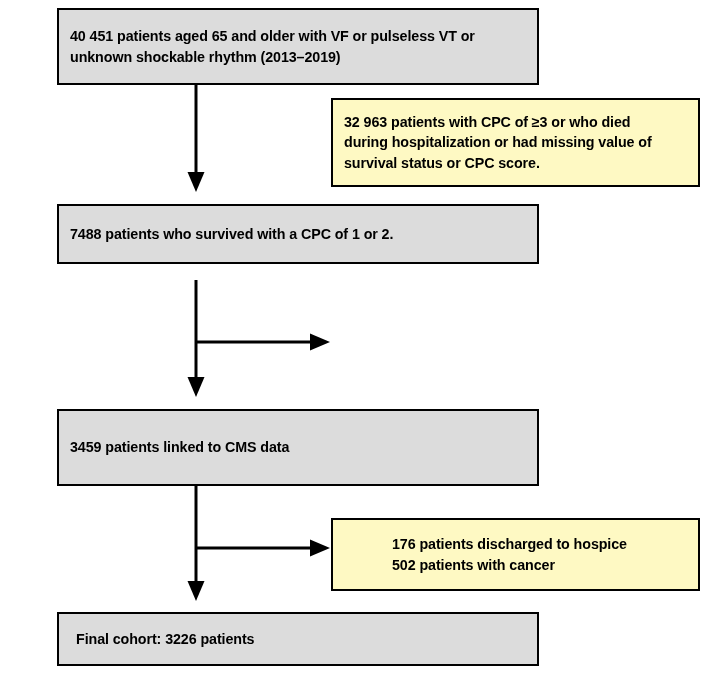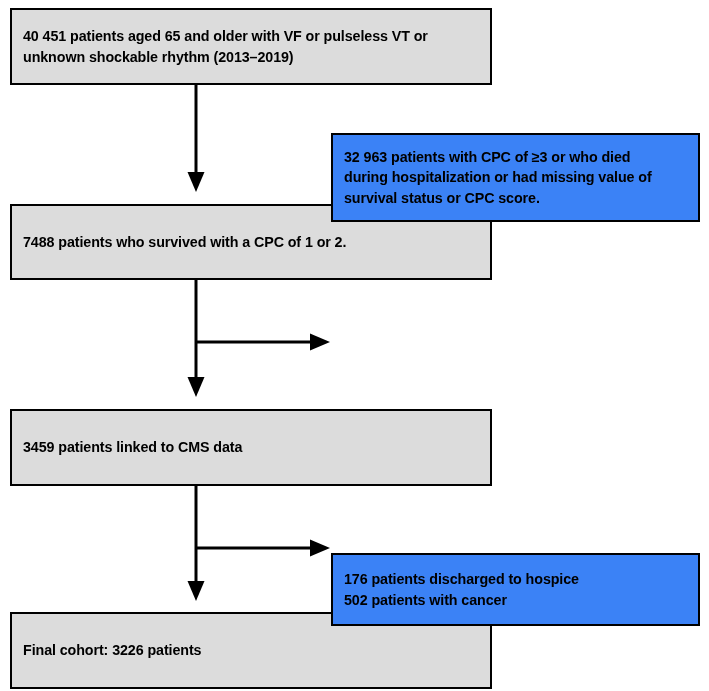--- a/index.html
+++ b/index.html
@@ -22,48 +22,48 @@
   
   .node-box {
     position: absolute;
     box-sizing: border-box;
     display: flex;
     align-items: center;
     border: 2.5px solid #000000;
   }
   .node-box.gray {
     background: #dcdcdc;
+    margin-left: 47px;
   }
   .node-box.white {
-    background: #3b82f6;
-    margin-top: 35px;
+    background: #fef9c3;
   }
   .node-text {
     font-size: 14.3px;
     font-weight: bold;
     line-height: 1.42;
     color: #000000;
     padding-left: 11px;
     padding-right: 8px;
     white-space: pre-line;
     letter-spacing: -0.1px;
   }
 
   
   .col-main { left: 10px; width: 482px; }
   #box-cohort-initial { top: 8px;   height: 77px; }
-  #box-cohort-survived { top: 204px; height: 76px; }
+  #box-cohort-survived { top: 204px; height: 60px; }
   #box-cohort-linked   { top: 409px; height: 77px; }
-  #box-cohort-final    { top: 612px; height: 77px; }
+  #box-cohort-final    { top: 612px; height: 54px; padding-left: 6px; }
 
   
   .col-excl { left: 331px; width: 369px; }
   #box-exclusion-cpc     { top: 98px;  height: 89px; }
   #box-exclusion-cms     { top: 312px; height: 74px; }
-  #box-exclusion-hospice { top: 518px; height: 73px; }
+  #box-exclusion-hospice { top: 518px; height: 73px; padding-left: 48px; }
 
   
   .connector-svg {
     position: absolute;
     left: 0;
     top: 0;
     width: 709px;
     height: 691px;
     pointer-events: none;
   }

